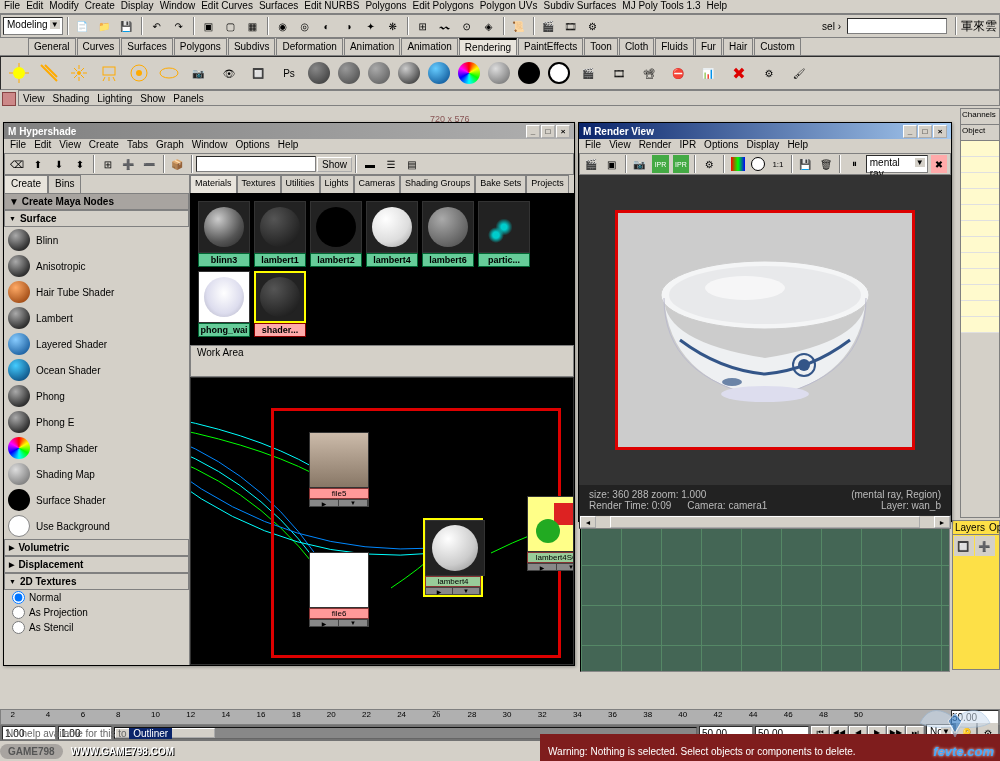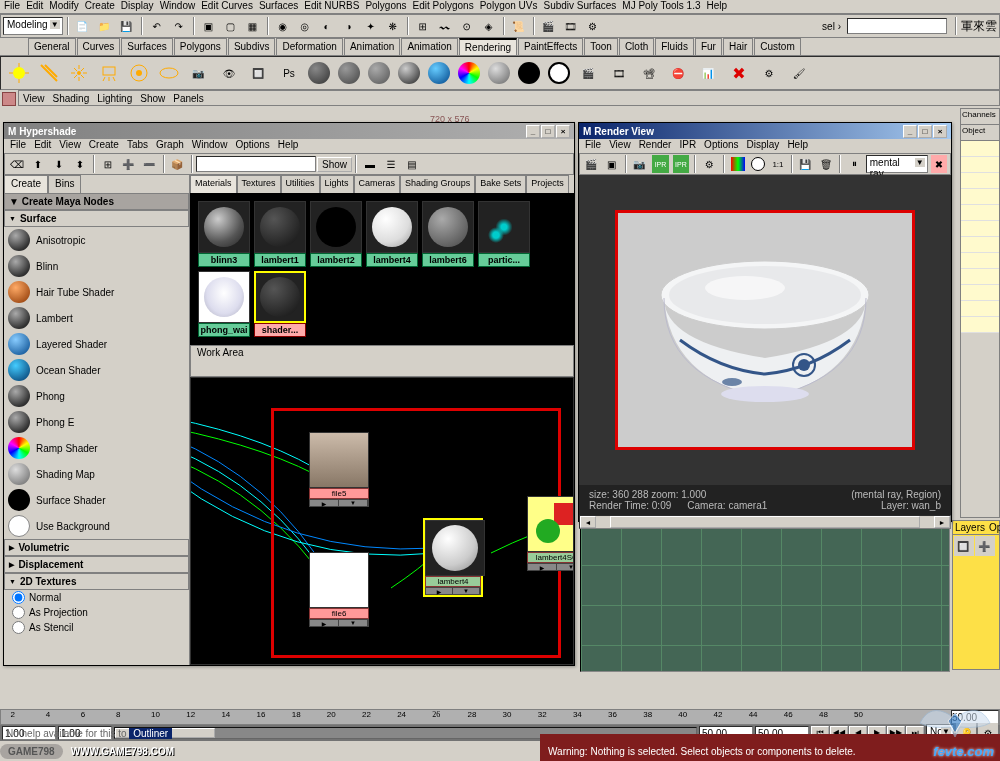--- a/index.html
+++ b/index.html
@@ -351,25 +351,25 @@
   <div class="hs-body">
     <div class="hs-left">
       <div class="tabbar">
         <span class="tab active">Create</span>
         <span class="tab">Bins</span>
       </div>
       <div class="hdr">▼ <span>Create Maya Nodes</span></div>
       <div class="section">Surface</div>
       <div class="shader-item">
           <div class="sball"></div>
+          <span>Blinn</span>
+        </div>
+      <div class="shader-item">
+          <div class="sball"></div>
           <span>Anisotropic</span>
-        </div>
-      <div class="shader-item">
-          <div class="sball"></div>
-          <span>Blinn</span>
         </div>
       <div class="shader-item">
           <div class="sball" style="background:radial-gradient(circle at 35% 30%,#fa6,#830)"></div>
           <span>Hair Tube Shader</span>
         </div>
       <div class="shader-item">
           <div class="sball"></div>
           <span>Lambert</span>
         </div>
       <div class="shader-item">

